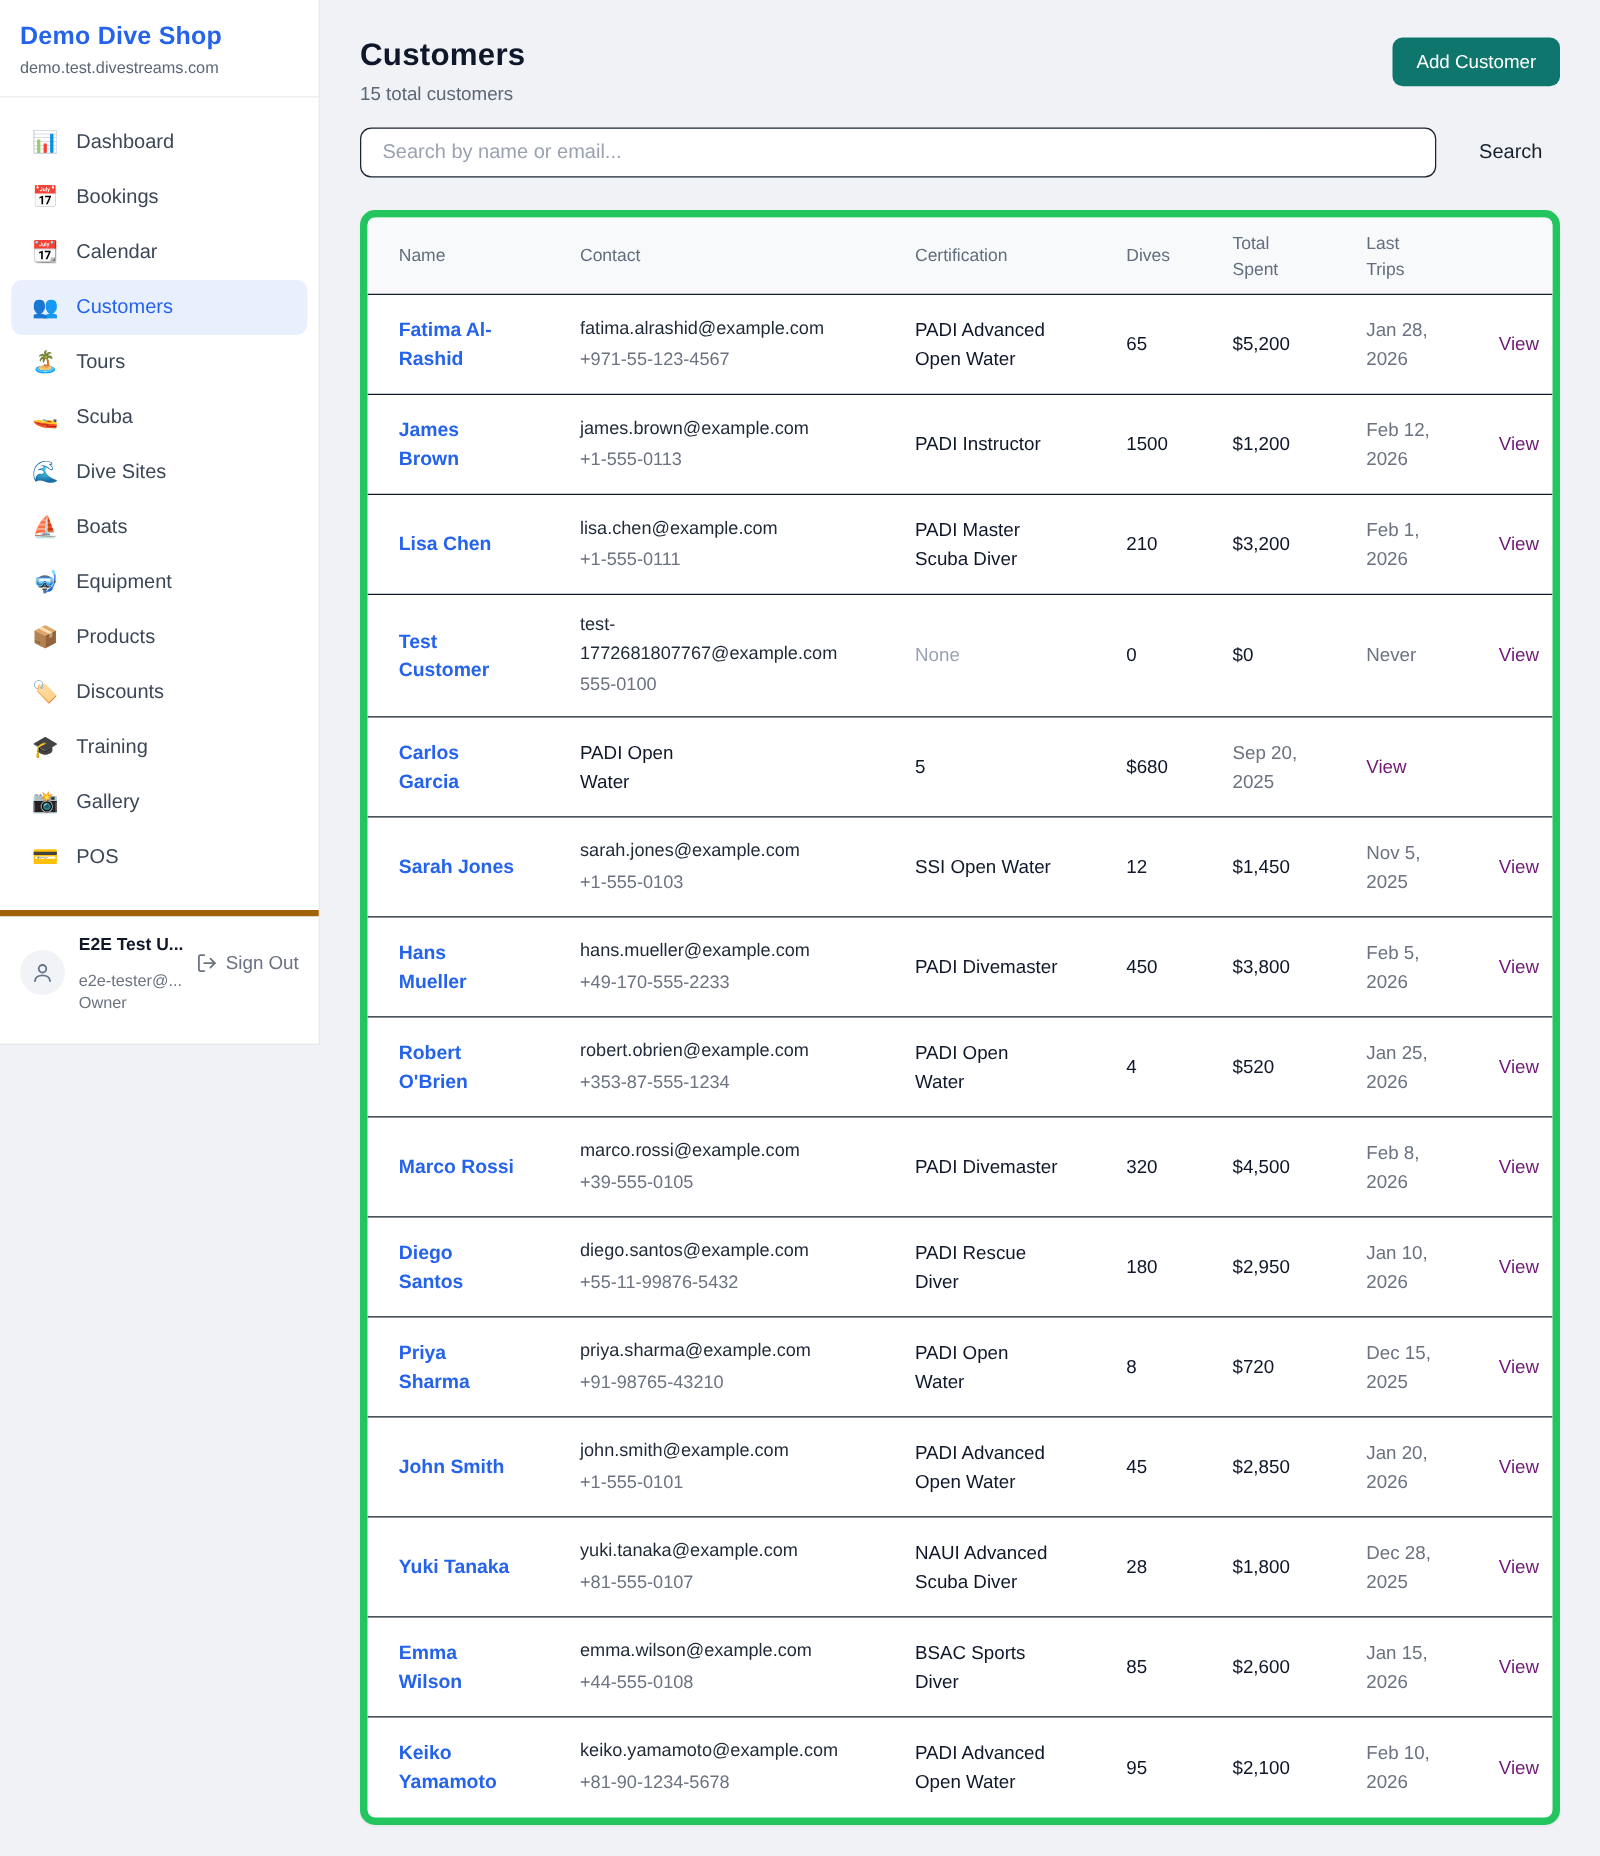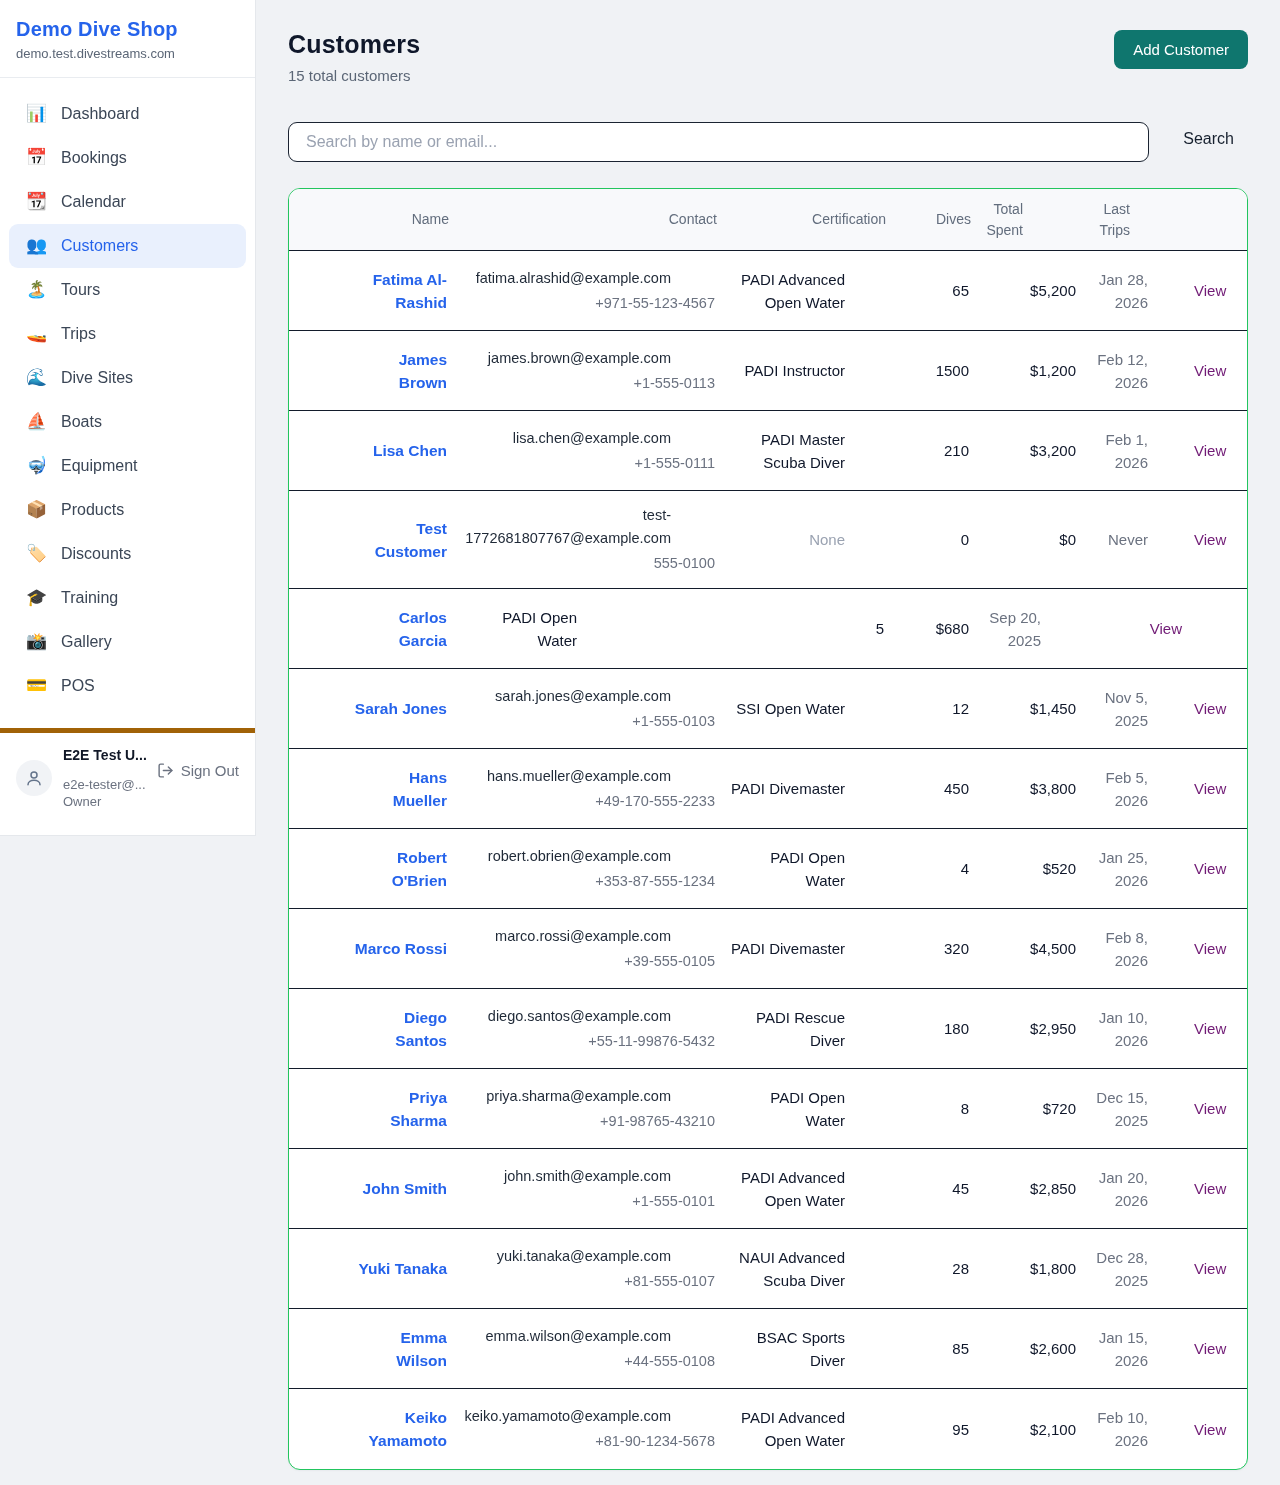--- a/index.html
+++ b/index.html
@@ -57,43 +57,42 @@
   
   .main { margin-left: 256px; padding: 30px 32px 30px 32px; }
   .page-header { display: flex; align-items: flex-start; justify-content: space-between; }
   .page-title { font-size: 25px; font-weight: 700; color: #0f172a; letter-spacing: .2px; }
   .page-subtitle { font-size: 15px; color: #5b6676; margin-top: 8px; }
   .btn-primary {
     background: #0f766e; color: #ffffff; border: none;
     font-family: inherit; font-size: 15px; font-weight: 500;
     padding: 11px 19px; border-radius: 8px; cursor: pointer;
   }
-  .search-row { display: flex; align-items: flex-start; margin-top: 38px; }
+  .search-row { display: flex; align-items: center; margin-top: 18px; }
   .search-input {
     flex: 1; height: 40px;
     border: 1px solid #1b2432; border-radius: 9px;
     background: #ffffff; padding: 0 17px;
     font-family: inherit; font-size: 16px; color: #0f172a;
   }
   .search-input::placeholder { color: #9aa2b1; }
   .search-btn {
     background: none; border: none; cursor: pointer;
     font-family: inherit; font-size: 16px; color: #16202e;
     padding: 8px 0; margin-left: 34px; margin-right: 14px;
   }
 
   
   .table-card {
     margin-top: 26px;
     background: #ffffff;
-    border: 1px solid #22c55e;
+    border: 6px solid #22c55e;
     border-radius: 12px;
     overflow: hidden;
     box-shadow: 0 1px 2px rgba(16,24,40,.04);
-    text-align: right;
   }
   .thead, .tr {
     display: grid;
     grid-template-columns: 145px 268px 169px 85px 107px 106px 1fr;
     padding: 0 24px 0 25px;
     align-items: center;
   }
   .thead {
     background: #f8f9fb;
     min-height: 62px;
@@ -146,21 +145,21 @@
     <span>Customers</span>
   </div>
 
   <div class="nav-item">
     <span class="nav-icon">🏝️</span>
     <span>Tours</span>
   </div>
 
   <div class="nav-item">
     <span class="nav-icon">🚤</span>
-    <span>Trips</span>
+    <span>Scuba</span>
   </div>
 
   <div class="nav-item">
     <span class="nav-icon">🌊</span>
     <span>Dive Sites</span>
   </div>
 
   <div class="nav-item">
     <span class="nav-icon">⛵</span>
     <span>Boats</span>

